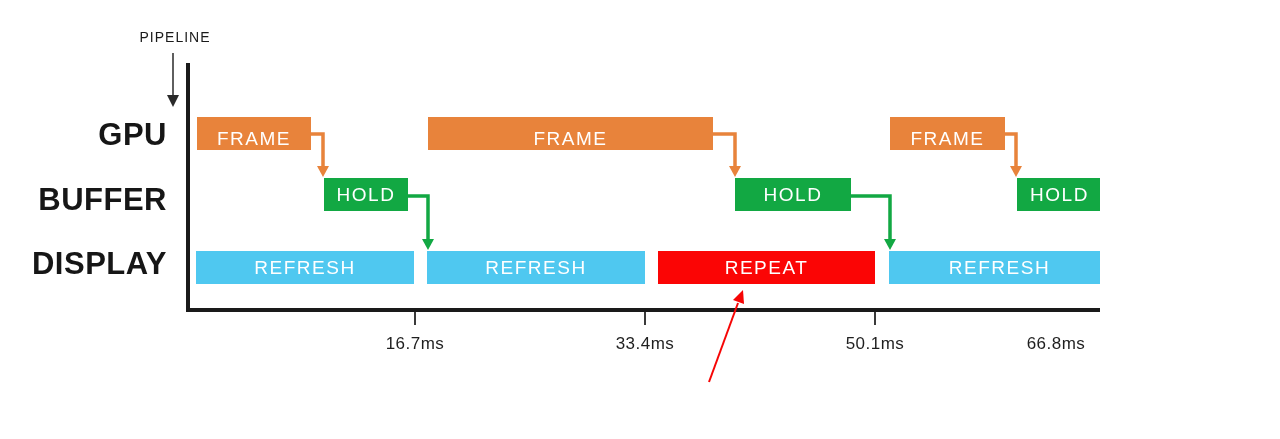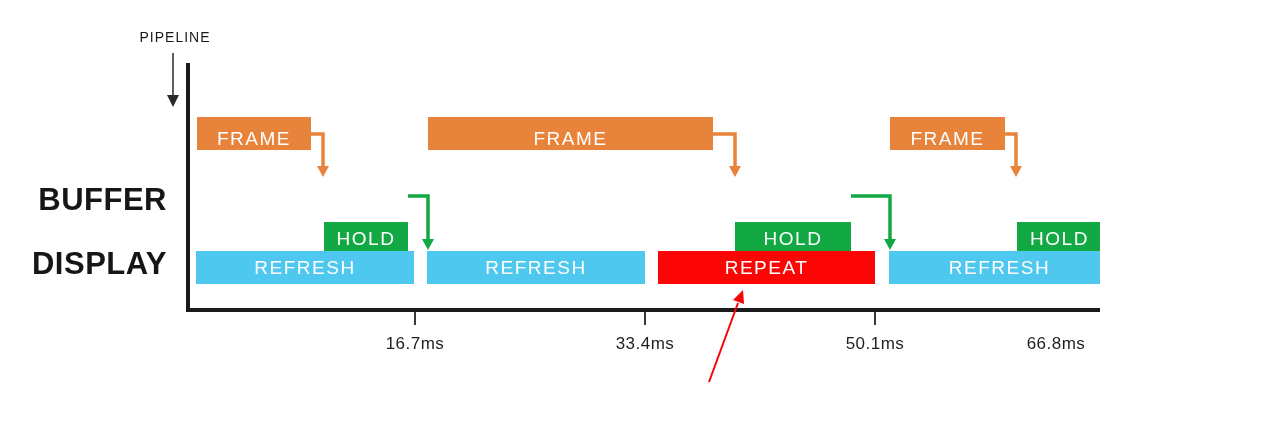--- a/index.html
+++ b/index.html
@@ -32,21 +32,21 @@
   .stutter-label {
     position:absolute; left:589px; top:391px; width:200px; text-align:center;
     font-size:25px; font-weight:bold; letter-spacing:1px; color:var(--stutter-red,#f60505);
   }
   
   .bar {
     position:absolute; height:33px; display:flex; align-items:center; justify-content:center;
     color:#ffffff; font-size:19px; letter-spacing:1.5px;
   }
   .bar.frame   { top:117px; background:var(--frame-orange,#e8833b);align-items:flex-end; }
-  .bar.hold    { top:178px; background:var(--hold-green,#12a843);margin-top:44px; }
+  .bar.hold    { top:178px; background:var(--hold-green,#12a843); }
   .bar.display { top:251px; }
   .bar.refresh { background:var(--refresh-blue,#4fc8f0); }
   .bar.repeat  { background:var(--repeat-red,#fb0505); }
   
   .overlay { position:absolute; left:0; top:0; width:1280px; height:439px; pointer-events:none; }
   .stroke-orange { stroke:var(--frame-orange,#e8833b); fill:none; stroke-width:3.5; }
   .fill-orange   { fill:var(--frame-orange,#e8833b); stroke:none; }
   .stroke-green  { stroke:var(--hold-green,#12a843); fill:none; stroke-width:3.5; }
   .fill-green    { fill:var(--hold-green,#12a843); stroke:none; }
   .stroke-ink    { stroke:#2a2a2a; fill:none; stroke-width:1.5; }
@@ -54,20 +54,21 @@
   .stroke-red    { stroke:var(--stutter-red,#f60505); fill:none; stroke-width:2; }
   .fill-red      { fill:var(--stutter-red,#f60505); stroke:none; }
 </style>
 </head>
 <body>
 
 <div class="stage">
 
   <div class="pipeline-label">PIPELINE</div>
 
+  <div class="row-label" style="top:117px">GPU</div>
   <div class="row-label" style="top:246px">DISPLAY</div>
   <div class="row-label" style="top:182px">BUFFER</div>
 
   <div class="axis-v"></div>
   <div class="axis-h"></div>
 
   <div class="bar frame" style="left:197px;width:114px">
     <span>FRAME</span>
   </div>
   <div class="bar frame" style="left:428px;width:285px">

